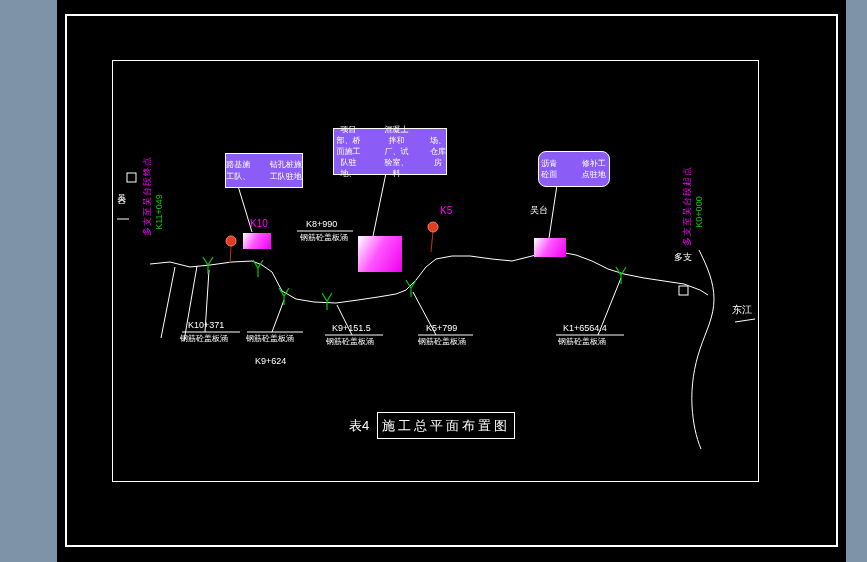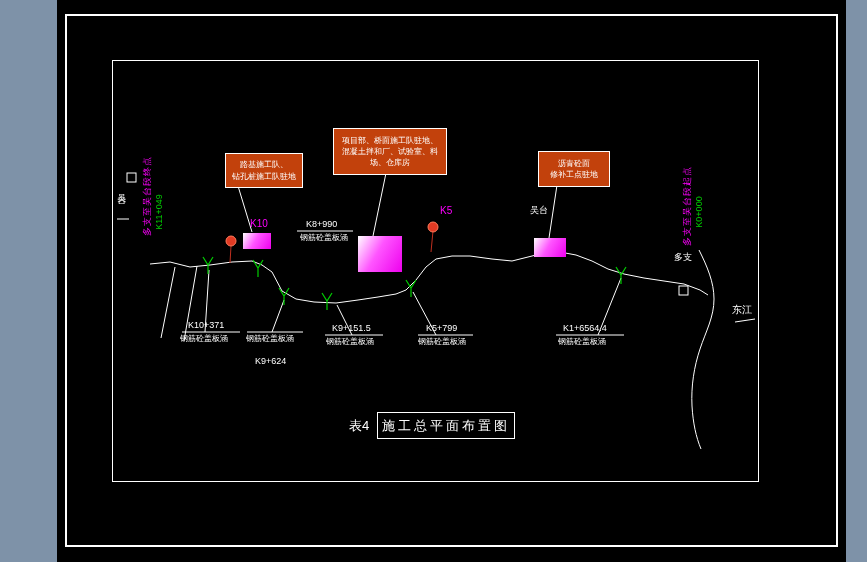--- a/index.html
+++ b/index.html
@@ -8,22 +8,22 @@
     background:#000;
     font-family:"Liberation Sans","DejaVu Sans",sans-serif;
   }
   .abs{position:absolute;}
   .t{position:absolute;white-space:nowrap;color:#fff;line-height:1.2;}
   .vtext{position:absolute;white-space:nowrap;transform:translate(-50%,-50%) rotate(-90deg);}
   .magenta{color:#ff00ff;}
   .green{color:#00cc00;}
   .callout{
     position:absolute;border:1px solid #fff;color:#fff;
-    display:flex;flex-direction:column;align-items:center;justify-content:center;
-    font-size:8px;line-height:1.4;text-align:center;background:#c2410c;
+    display:flex;flex-direction:row;align-items:center;justify-content:center;
+    font-size:8px;line-height:1.4;text-align:center;background:#8b5cf6;gap:19px;
   }
   .mrect{position:absolute;background:linear-gradient(120deg,#ffffff 0%,#ff55ff 45%,#ee00ee 100%);}
   .shelf-station{font-size:9px;}
   .shelf-desc{font-size:8px;}
   .titlebox{
     position:absolute;border:1px solid #fff;color:#fff;
     display:flex;align-items:center;justify-content:center;
     font-size:13px;letter-spacing:3px;
   }
 </style>
@@ -107,21 +107,21 @@
 
 <div class="callout" style="left:225px;top:153px;width:76px;height:33px;">
   <div>路基施工队、</div>
   <div>钻孔桩施工队驻地</div>
 </div>
 <div class="callout" style="left:333px;top:128px;width:112px;height:45px;">
   <div>项目部、桥面施工队驻地、</div>
   <div>混凝土拌和厂、试验室、料</div>
   <div>场、仓库房</div>
 </div>
-<div class="callout" style="left:538px;top:151px;width:70px;height:34px;">
+<div class="callout" style="left:538px;top:151px;width:70px;height:34px;border-radius:8px;">
   <div>沥青砼面</div>
   <div>修补工点驻地</div>
 </div>
 
 <div class="t magenta" style="left:212px;top:218px;font-size:10px;padding-left:38px;">K10</div>
 <div class="t magenta" style="left:424px;top:205px;font-size:10px;padding-left:16px;">K5</div>
 
 <div class="t shelf-station" style="left:306px;top:219px;">K8+990</div>
 <div class="t shelf-desc" style="left:300px;top:233px;">钢筋砼盖板涵</div>
 

